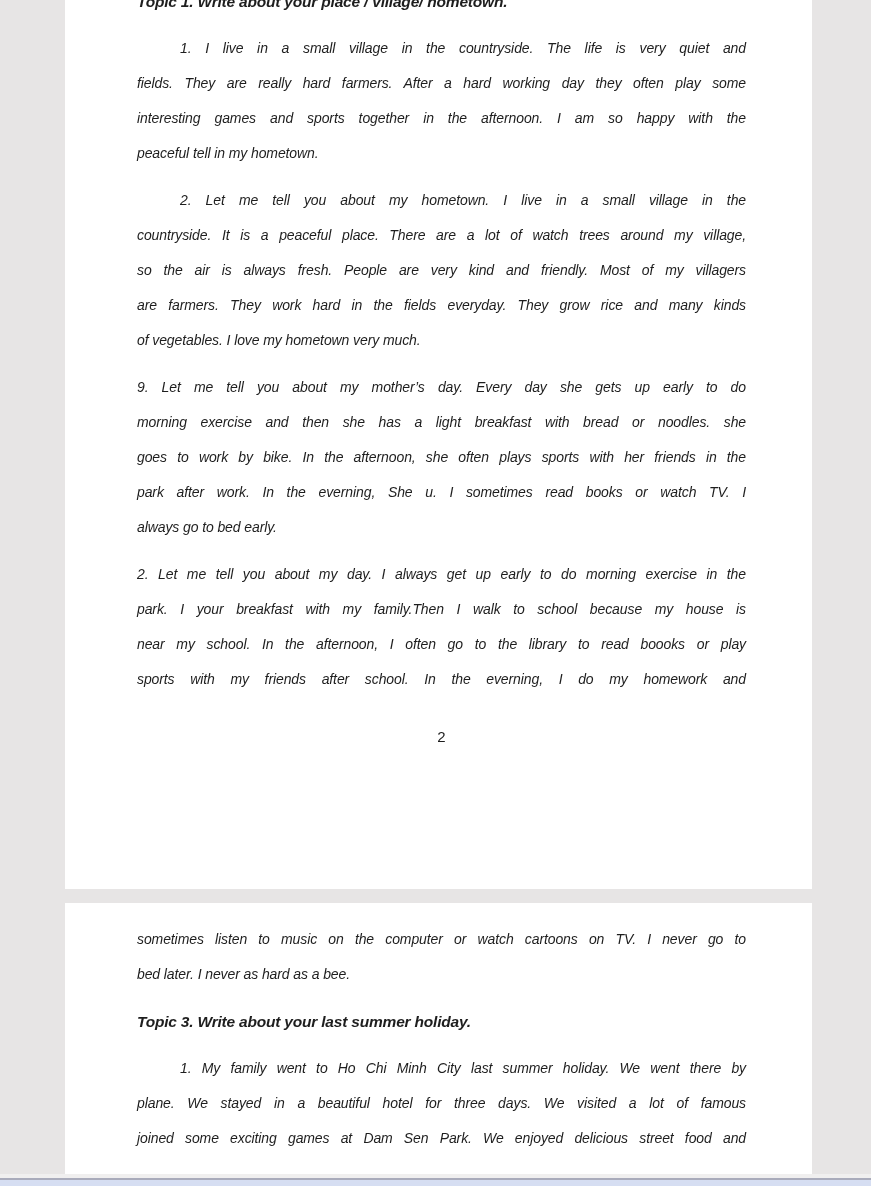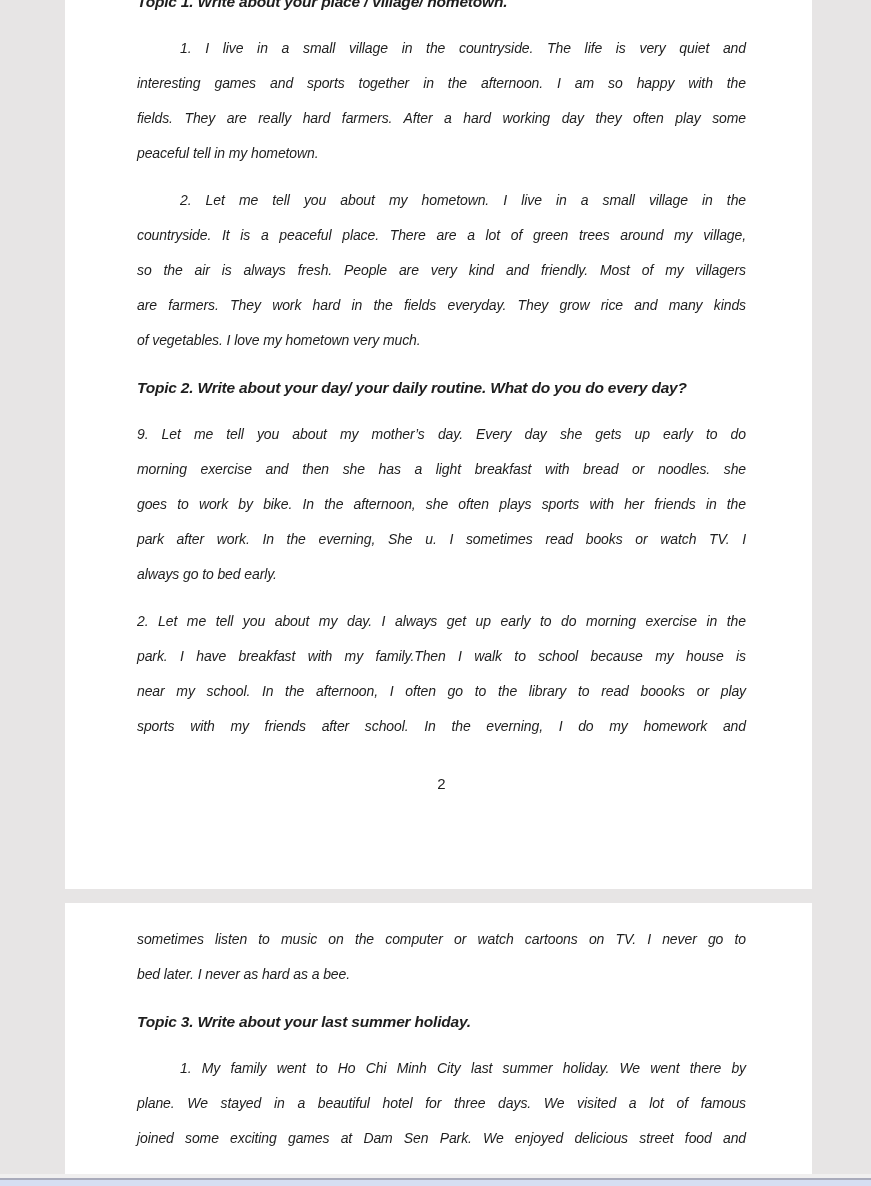--- a/index.html
+++ b/index.html
@@ -65,42 +65,41 @@
   .hscrollbar .strip-thumb  { height: 6px; background: #d6def2; }
 </style>
 </head>
 <body>
 
 <div>
   <div class="page" id="page-card-1">
       <div class="block heading">Topic 1. Write about your place / village/ hometown.</div>
       <div class="block para">
         <div class="line indent">1. I live in a small village in the countryside. The life is very quiet and</div>
+        <div class="line">fields. They are really hard farmers. After a hard working day they often play some</div>
         <div class="line">interesting games and sports together in the afternoon. I am so happy with the</div>
-        <div class="line">fields. They are really hard farmers. After a hard working day they often play some</div>
         <div class="line last">peaceful tell in my hometown.</div>
       </div>
       <div class="block para">
         <div class="line indent">2. Let me tell you about my hometown. I live in a small village in the</div>
-        <div class="line">countryside. It is a peaceful place. There are a lot of green trees around my village,</div>
+        <div class="line">countryside. It is a peaceful place. There are a lot of watch trees around my village,</div>
         <div class="line">so the air is always fresh. People are very kind and friendly. Most of my villagers</div>
         <div class="line">are farmers. They work hard in the fields everyday. They grow rice and many kinds</div>
         <div class="line last">of vegetables. I love my hometown very much.</div>
       </div>
-      <div class="block heading">Topic 2. Write about your day/ your daily routine. What do you do every day?</div>
       <div class="block para">
         <div class="line">9. Let me tell you about my mother’s day. Every day she gets up early to do</div>
         <div class="line">morning exercise and then she has a light breakfast with bread or noodles. she</div>
         <div class="line">goes to work by bike. In the afternoon, she often plays sports with her friends in the</div>
         <div class="line">park after work. In the everning, She u. I sometimes read books or watch TV. I</div>
         <div class="line last">always go to bed early.</div>
       </div>
       <div class="block para">
         <div class="line">2. Let me tell you about my day. I always get up early to do morning exercise in the</div>
-        <div class="line">park. I have breakfast with my family.Then I walk to school because my house is</div>
+        <div class="line">park. I your breakfast with my family.Then I walk to school because my house is</div>
         <div class="line">near my school. In the afternoon, I often go to the library to read boooks or play</div>
         <div class="line">sports with my friends after school. In the everning, I do my homework and</div>
       </div>
       <div class="block page_number">2</div>
     </div>
   <div class="page" id="page-card-2">
       <div class="block para">
         <div class="line">sometimes listen to music on the computer or watch cartoons on TV. I never go to</div>
         <div class="line last">bed later. I never as hard as a bee.</div>
       </div>

